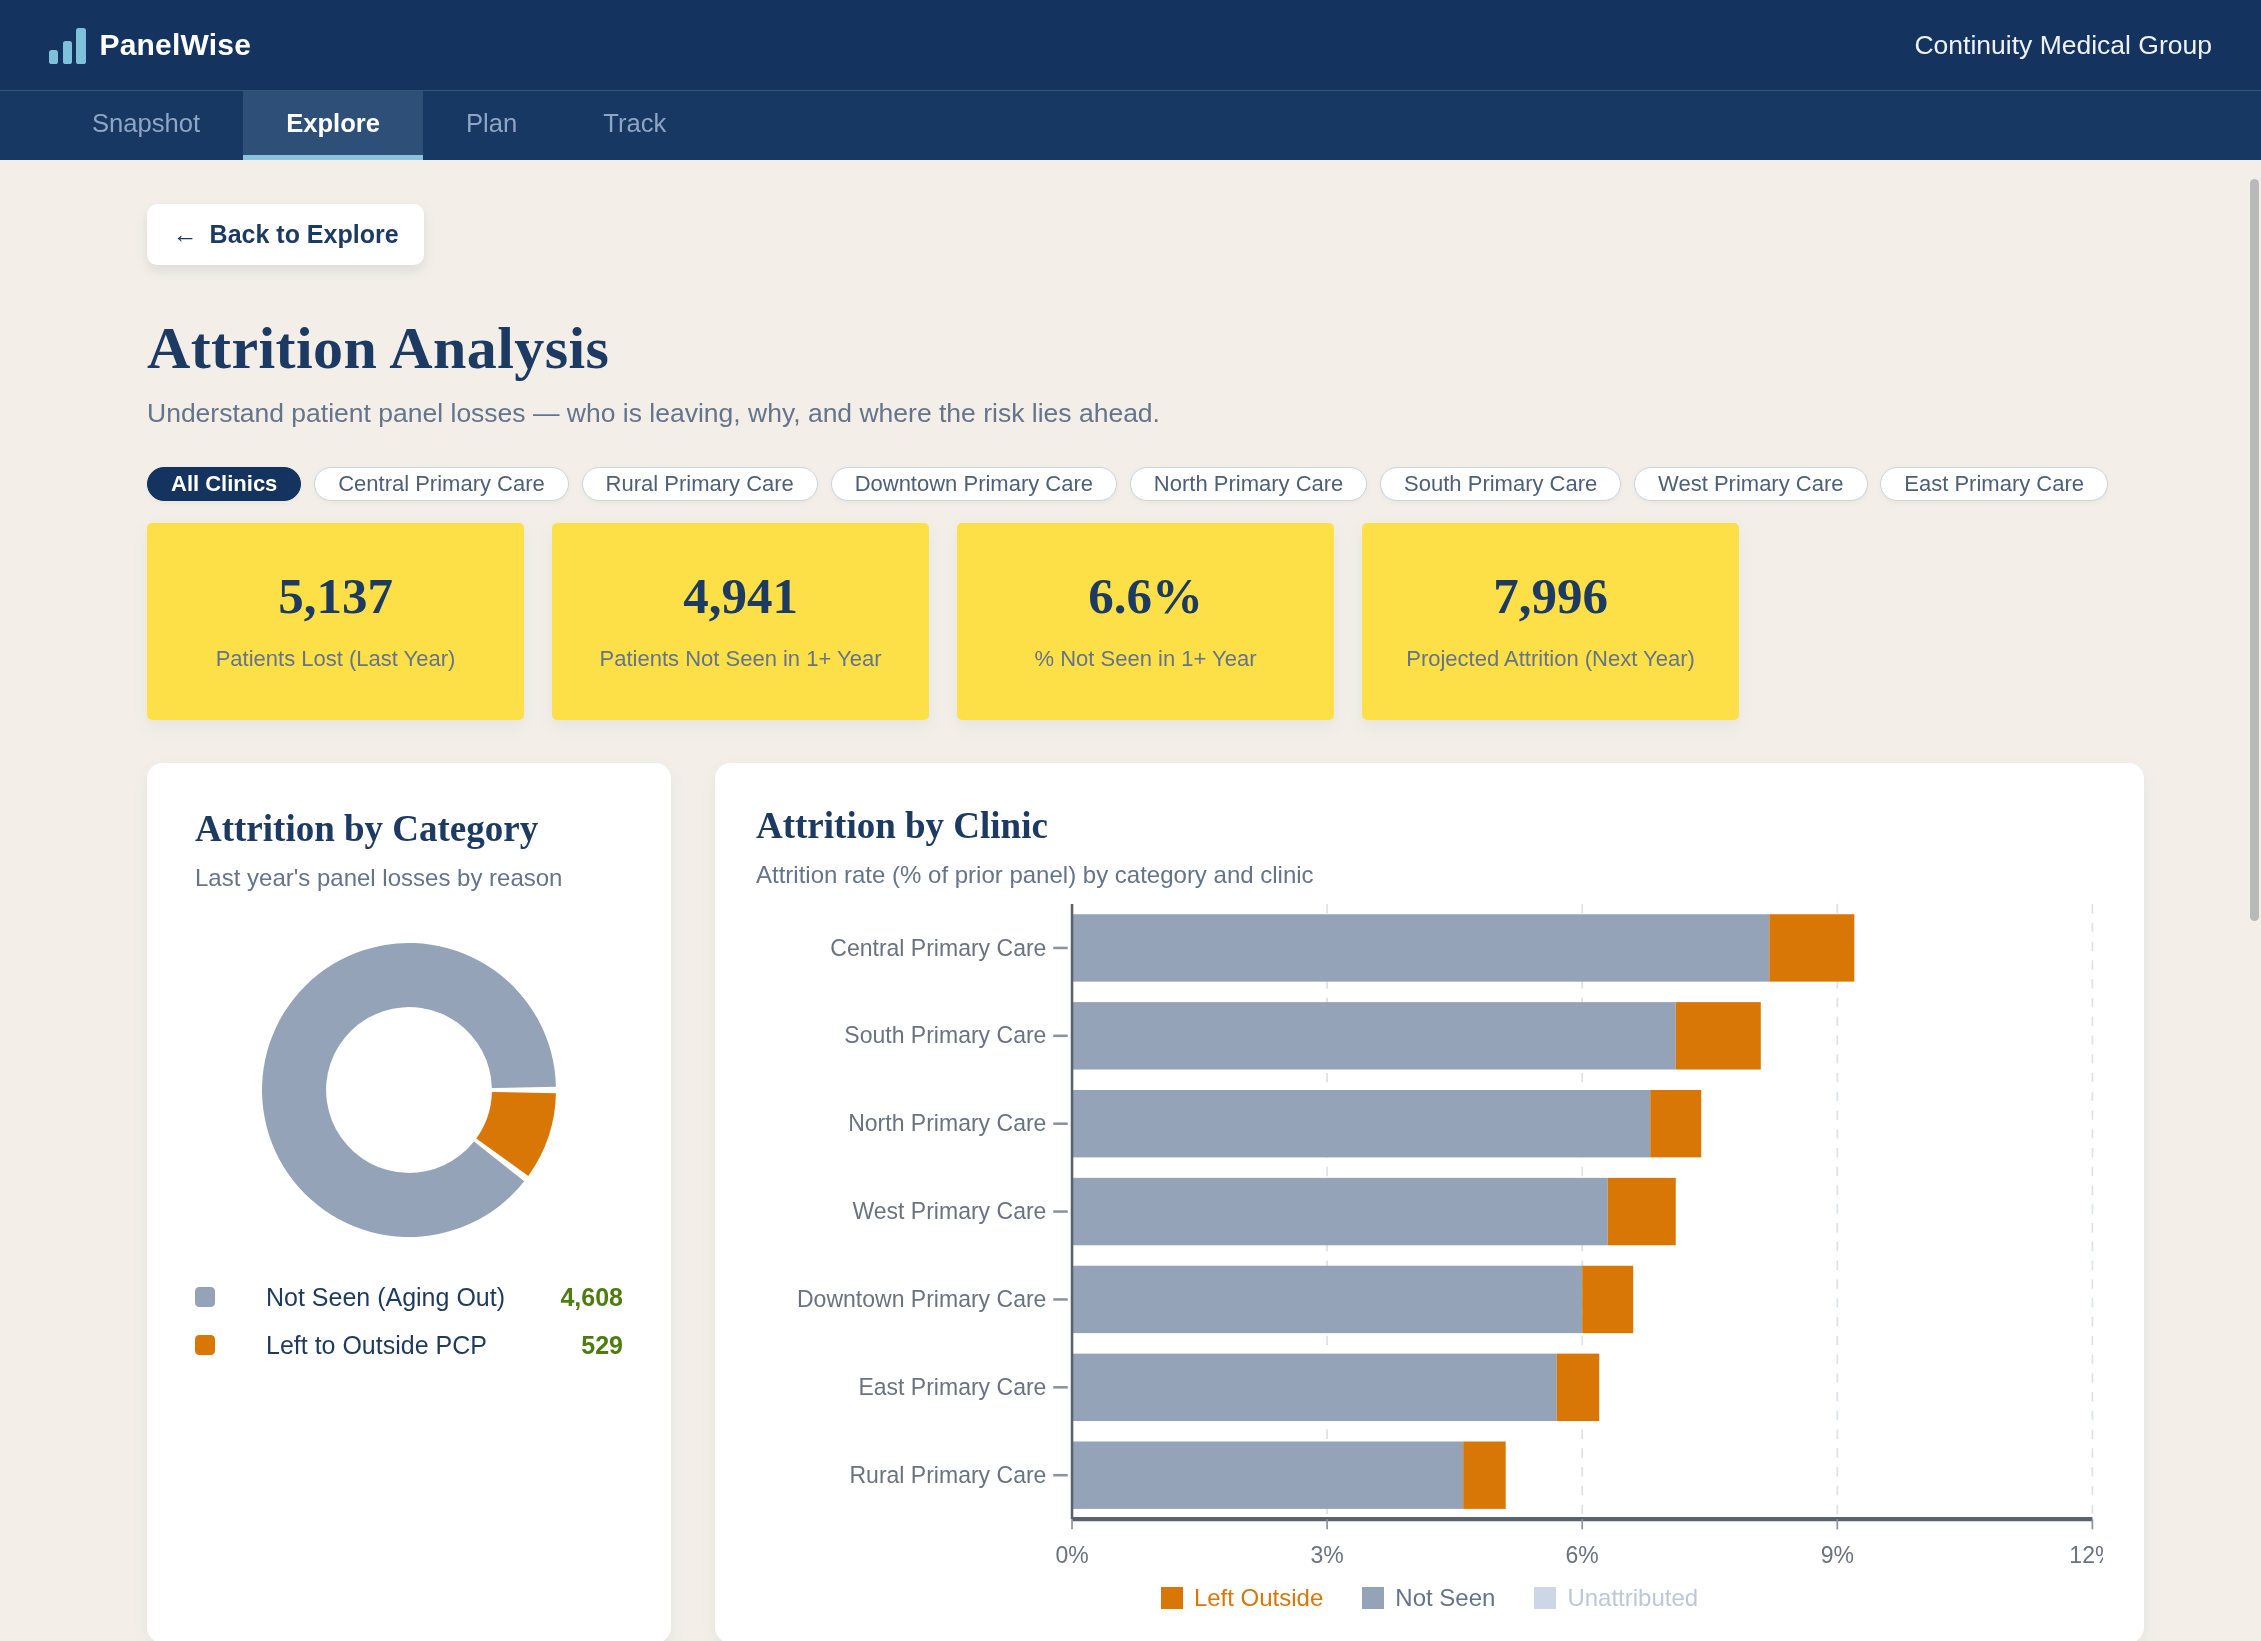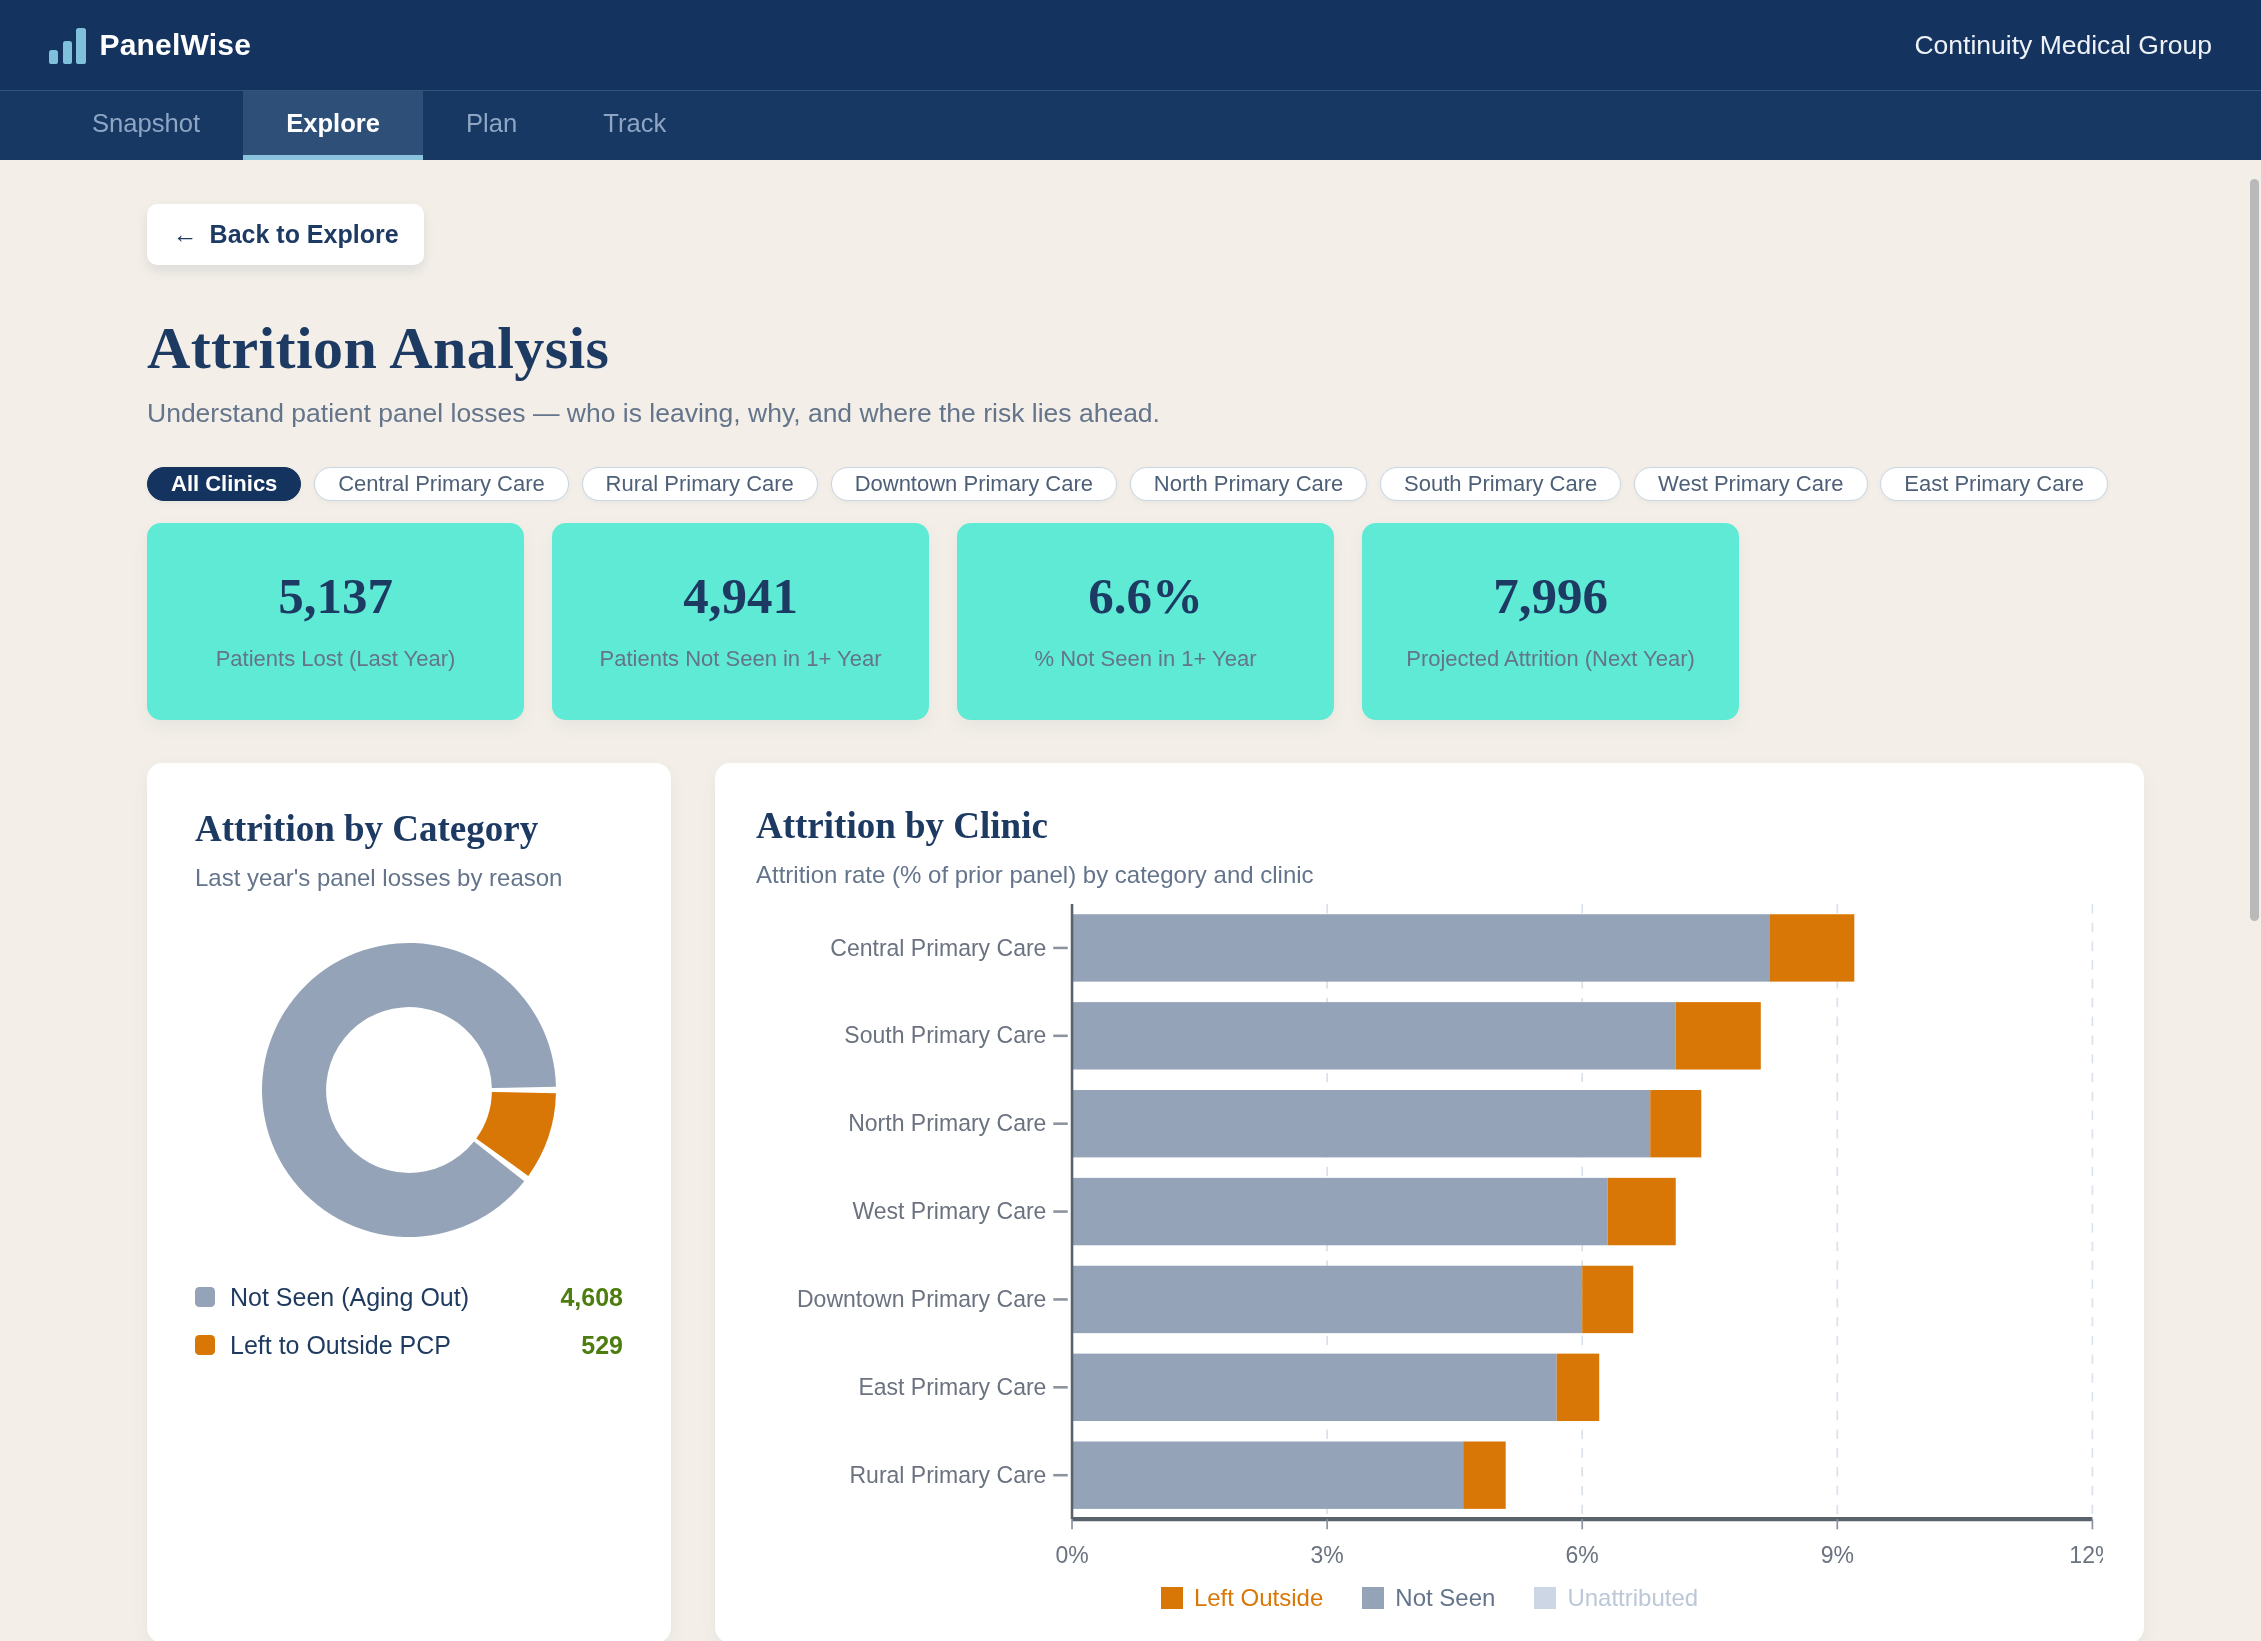--- a/index.html
+++ b/index.html
@@ -59,21 +59,21 @@
   .filters { margin-top:38px; display:flex; gap:12.8px; }
   .pill {
     border-radius:852px; padding:3px 23px; font-size:22px; font-weight:500;
     background:#ffffff; color:#4e6078; border:1.7px solid #c9d5e3; cursor:pointer;
     box-shadow:0 1.7px 5.1px rgba(27,58,99,.05); white-space:nowrap; font-family:inherit;
   }
   .pill.active { background:#14345f; color:#ffffff; border-color:#14345f; font-weight:600; }
 
   .kpis { margin-top:22px; display:grid; grid-template-columns:repeat(5,1fr); gap:28px; }
   .kpi-card {
-    background:#5eead4; border-radius:14px; padding:44px 17px 48px;
+    background:#fde047; border-radius:5px; padding:44px 17px 48px;
     text-align:center; box-shadow:0 6.8px 17px rgba(27,58,99,.06);
   }
   .kpi-value {
     font-family:"Liberation Serif","DejaVu Serif",serif;
     font-size:51px; font-weight:700; color:#1d3a63;
   }
   .kpi-label { margin-top:20.5px; font-size:22px; color:#64748b; }
 
   .charts { margin-top:43px; display:flex; gap:44px; align-items:stretch; }
   .card {
@@ -84,21 +84,21 @@
     font-size:37px; font-weight:700; color:#1d3a63;
   }
   .card-sub { margin-top:13.7px; font-size:24px; color:#64748b; }
 
   .category-card { width:524px; flex:none; padding:44px 48px; }
   .donut-wrap { margin-top:51px; display:flex; justify-content:center; }
 
   .cat-legend { margin-top:46px; list-style:none; }
   .cat-legend li { display:flex; align-items:center; gap:15.4px; margin-bottom:19px; }
   .cat-legend .sw { width:19.6px; height:19.6px; border-radius:4.3px; flex:none; }
-  .cat-legend .lbl { font-size:25px; color:#1e3a5f; flex:1; }
+  .cat-legend .lbl { font-size:25px; color:#1e3a5f; flex:1;margin-left:36px; }
   .cat-legend .val { font-size:25px; font-weight:700; color:#4d7c0f; }
 
   .clinic-card { flex:1; padding:41px 41px 31px; display:flex; flex-direction:column; }
   .bar-chart-wrap { margin-top:15.4px; }
 
   .bar-legend {
     list-style:none; display:flex; justify-content:center; gap:39px; margin-top:3.4px;
   }
   .bar-legend li { display:flex; align-items:center; gap:11px; font-size:24px; cursor:pointer; }
   .bar-legend .sw { width:22px; height:22px; flex:none; }

